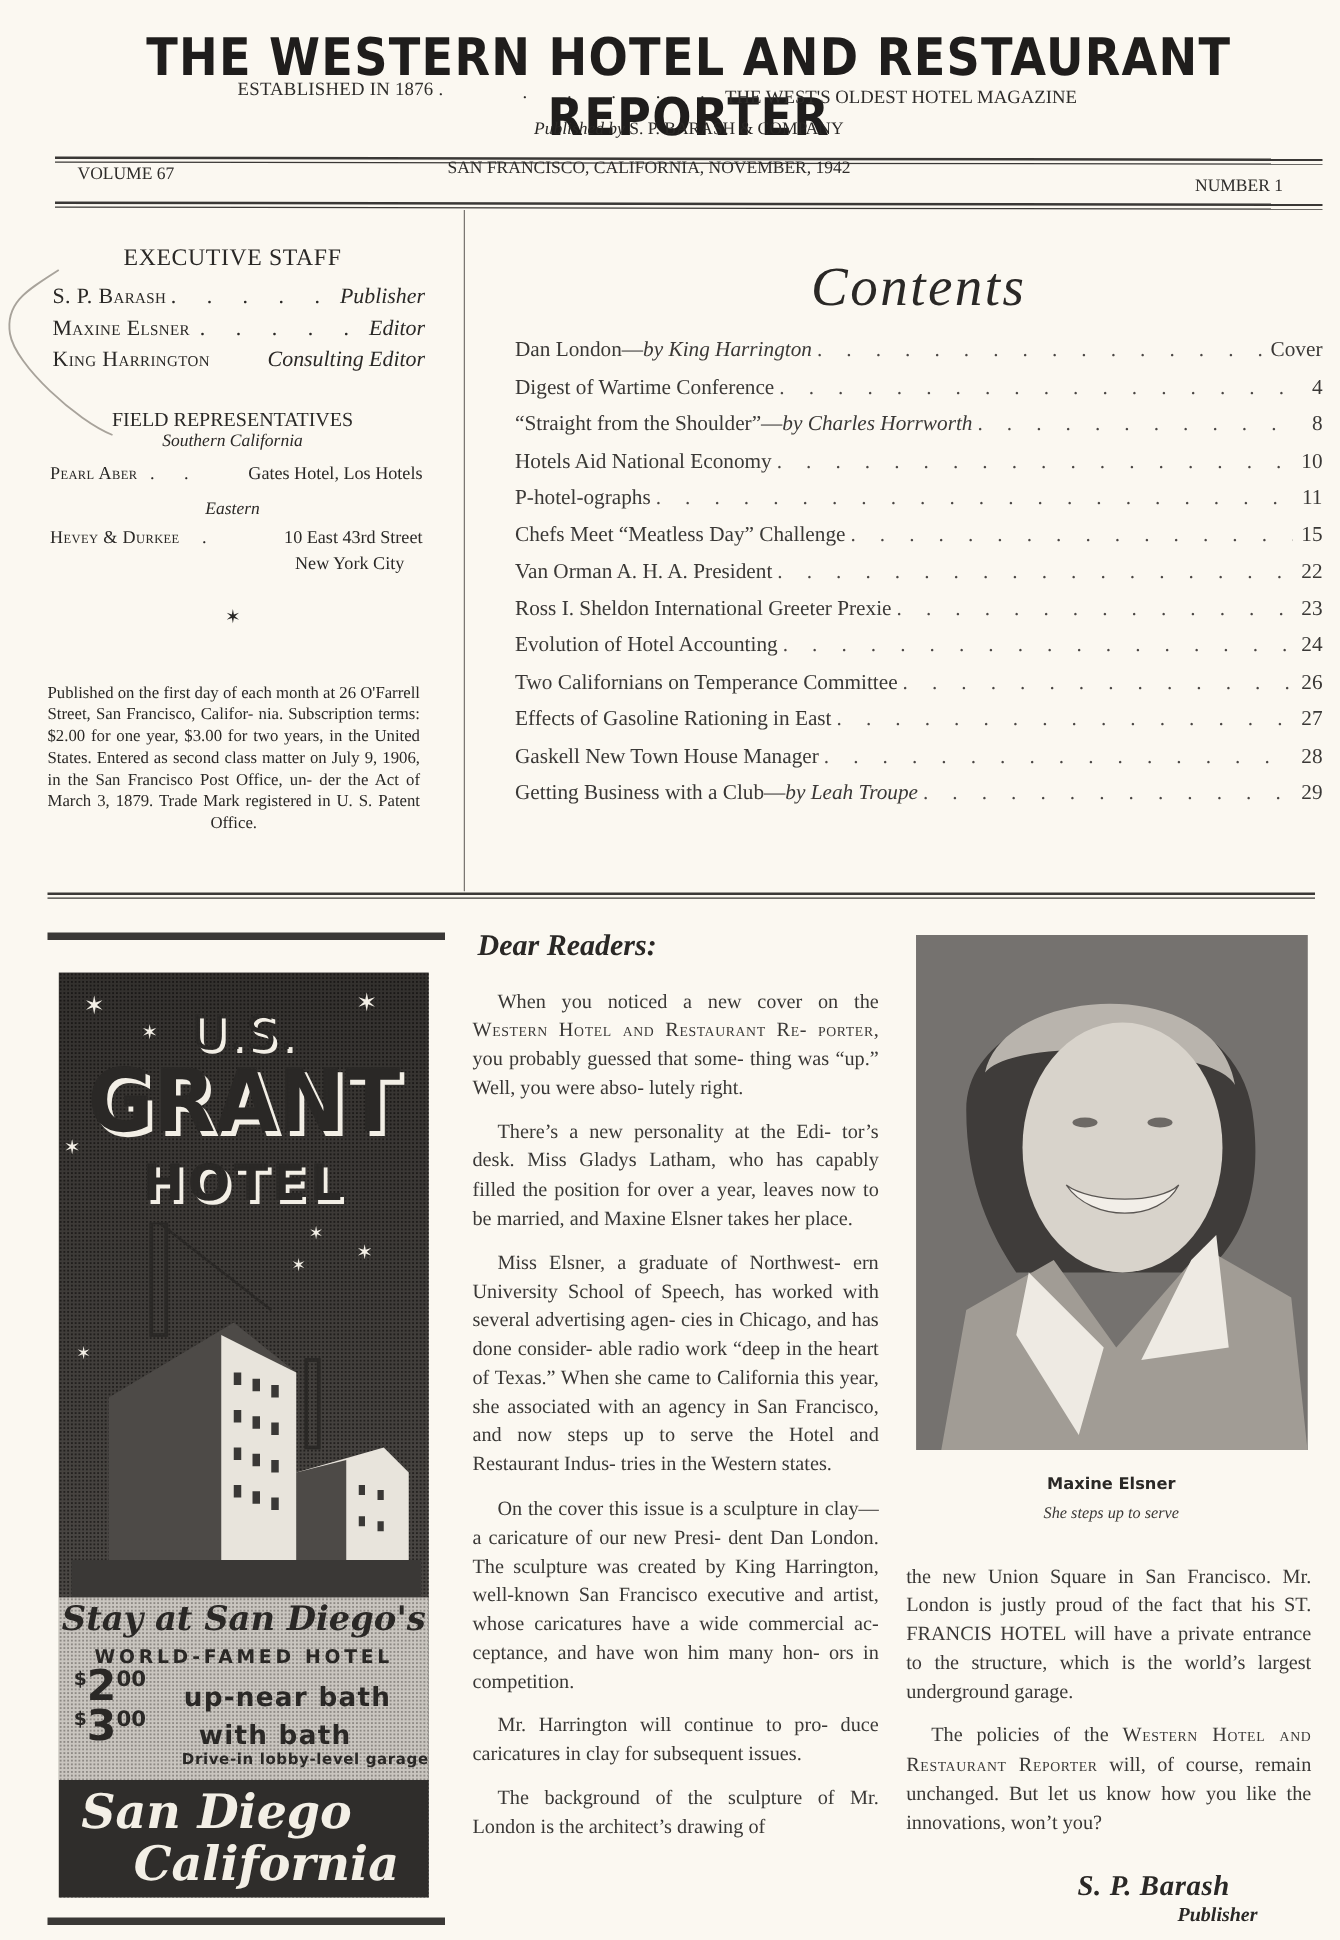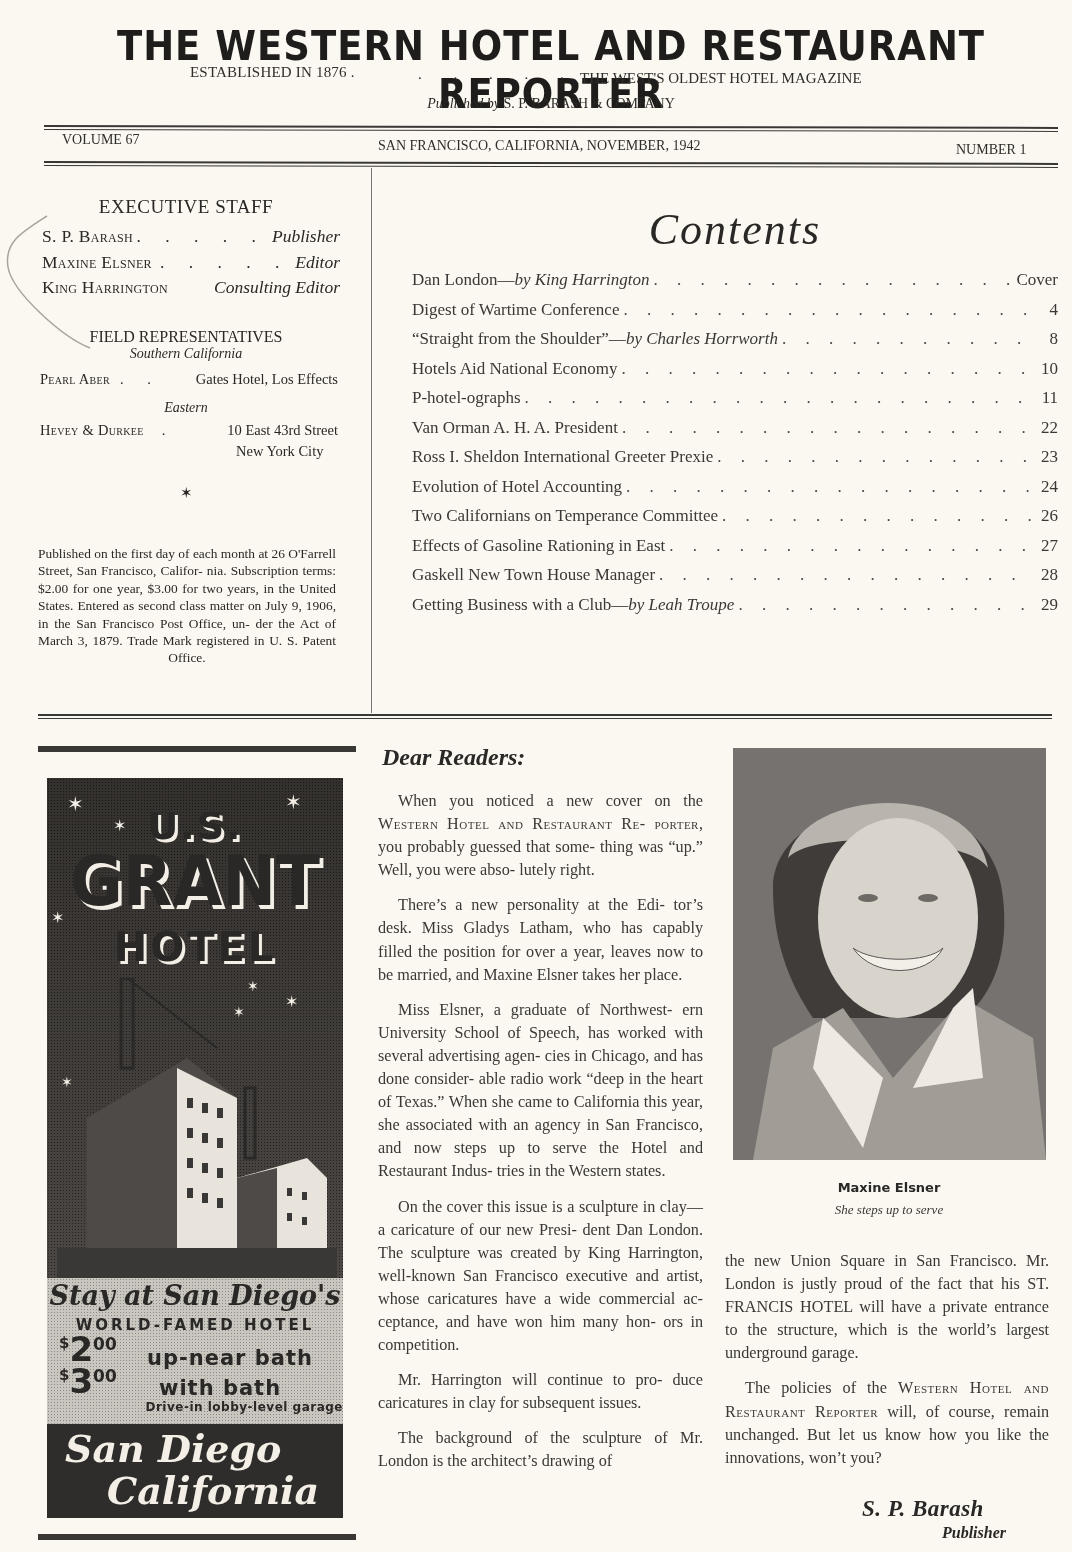--- a/index.html
+++ b/index.html
@@ -15,21 +15,21 @@
   .dots-sep { position: absolute; top: 64px; left: 384px; font-size: 15px; letter-spacing: 14px; }
   .oldest { position: absolute; top: 70px; left: 580px; font-size: 15px; color: #2f2d2b; }
   .published-by { position: absolute; top: 96px; left: 0; width: 1102px; text-align: center; font-size: 14px; }
   .published-by i { font-style: italic; }
 
   .rule-double { position: absolute; height: 5px; border-top: 2px solid #3a3836; border-bottom: 1px solid #3a3836; }
   .rule-top { left: 44px; top: 126px; width: 1014px; transform: rotate(0.1deg); }
   .rule-bottom { left: 44px; top: 162px; width: 1014px; transform: rotate(0.1deg); }
   .vol-line { position: absolute; top: 132px; font-size: 14px; color: #2f2d2b; }
   .vol { left: 62px; }
-  .city { left: 358px; top: 138px; margin-left: 20px; }
+  .city { left: 358px; top: 127px; }
   .num { left: 956px; top: 142px; }
 
   .vrule { position: absolute; left: 371px; top: 168px; width: 1px; height: 545px; background: #7a7672; }
 
   
   .exec-title { position: absolute; top: 196px; left: 0; width: 372px; text-align: center; font-size: 19px; letter-spacing: 0.5px; }
   .staff-row { position: absolute; left: 42px; width: 298px; font-size: 17.5px; display: flex; justify-content: space-between; white-space: nowrap; }
   .sc { font-variant: small-caps; letter-spacing: 0.3px; }
   .staff-row .role { font-style: italic; }
   .staff-row .dots { flex: 1; text-align: right; letter-spacing: 10px; padding-right: 6px; overflow: hidden; }
@@ -56,21 +56,21 @@
   .toc-row .t-page { padding-left: 6px; min-width: 24px; text-align: right; }
 
   .rule-mid { left: 38px; top: 714px; width: 1014px; }
 
   
   .ad-bar { position: absolute; left: 38px; width: 318px; height: 6px; background: #3a3836; }
   .ad { position: absolute; left: 47px; top: 778px; width: 296px; height: 740px; background: #7a7774; overflow: hidden;
         background-image: radial-gradient(#3d3a38 40%, transparent 41%); background-size: 3px 3px; }
   .ad-top { position: absolute; left: 0; top: 0; width: 100%; height: 500px;
             background: linear-gradient(#6a6764, #9b9895); mix-blend-mode: multiply; }
-  .ad-us { position: absolute; top: 26px; width: 100%; text-align: center; font-family: "DejaVu Sans", sans-serif; font-weight: bold; font-size: 38px; color: #2a2826; text-shadow: 3px 3px 0 #f3efe6; letter-spacing: 2px; }
+  .ad-us { position: absolute; top: 26px; width: 100%; text-align: center; font-family: "DejaVu Sans", sans-serif; font-weight: normal; font-size: 38px; color: #2a2826; text-shadow: 3px 3px 0 #f3efe6; letter-spacing: 2px; }
   .ad-grant { position: absolute; top: 62px; width: 100%; text-align: center; font-family: "DejaVu Sans", sans-serif; font-weight: bold; font-size: 70px; color: #2a2826; text-shadow: 4px 4px 0 #f3efe6; letter-spacing: 0px; transform: scaleX(0.92); }
   .ad-hotel { position: absolute; top: 146px; width: 100%; text-align: center; font-family: "DejaVu Sans", sans-serif; font-weight: bold; font-size: 40px; color: #2a2826; text-shadow: 3px 3px 0 #f3efe6; letter-spacing: 3px; }
   .ad-star { position: absolute; color: #f3efe6; font-size: 20px; }
   .ad-bldg { position: absolute; left: 10px; top: 200px; width: 280px; height: 300px; }
   .ad-mid { position: absolute; left: 0; top: 500px; width: 100%; height: 146px; background: #c9c5bf;
             background-image: radial-gradient(#8d8984 38%, transparent 40%); background-size: 3px 3px; }
   .ad-stay { position: absolute; top: 2px; width: 100%; text-align: center; font-family: "DejaVu Serif", serif; font-style: italic; font-weight: bold; font-size: 27px; color: #2a2826; }
   .ad-world { position: absolute; top: 38px; width: 100%; text-align: center; font-family: "DejaVu Sans", sans-serif; font-weight: bold; font-size: 15px; letter-spacing: 3px; color: #2a2826; }
   .ad-price { position: absolute; left: 12px; font-family: "DejaVu Sans", sans-serif; font-weight: bold; color: #2a2826; }
   .ad-price .d { font-size: 15px; vertical-align: top; }
@@ -137,21 +137,21 @@
 <div class="staff-row" style="top:277px;">
   <span class="sc">King Harrington</span>
   <span class="role">Consulting Editor</span>
 </div>
 
 <div class="field-title">FIELD REPRESENTATIVES</div>
 <div class="field-sub" style="top:346px;">Southern California</div>
 <div class="rep-row" style="top:371px;">
   <span class="sc">Pearl Aber</span>
   <span class="dots">. .</span>
-  <span class="rep-addr">Gates Hotel, Los Effects</span>
+  <span class="rep-addr">Gates Hotel, Los Hotels</span>
 </div>
 <div class="field-sub" style="top:400px;">Eastern</div>
 <div class="rep-row" style="top:422px;">
   <span class="sc">Hevey &amp; Durkee</span>
   <span class="dots" style="padding-left:18px;">.</span>
   <span class="rep-addr">10 East 43rd Street</span>
 </div>
 <div class="nyc" style="right:auto;left:236px;">New York City</div>
 <div class="star">✶</div>
 
@@ -176,20 +176,25 @@
     </div>
   <div class="toc-row">
       <span class="t-title"><span>Hotels Aid National Economy</span><i></i></span>
       <span class="t-dots"></span>
       <span class="t-page">10</span>
     </div>
   <div class="toc-row">
       <span class="t-title"><span>P-hotel-ographs</span><i></i></span>
       <span class="t-dots"></span>
       <span class="t-page">11</span>
+    </div>
+  <div class="toc-row">
+      <span class="t-title"><span>Chefs Meet “Meatless Day” Challenge</span><i></i></span>
+      <span class="t-dots"></span>
+      <span class="t-page">15</span>
     </div>
   <div class="toc-row">
       <span class="t-title"><span>Van Orman A. H. A. President</span><i></i></span>
       <span class="t-dots"></span>
       <span class="t-page">22</span>
     </div>
   <div class="toc-row">
       <span class="t-title"><span>Ross I. Sheldon International Greeter Prexie</span><i></i></span>
       <span class="t-dots"></span>
       <span class="t-page">23</span>

